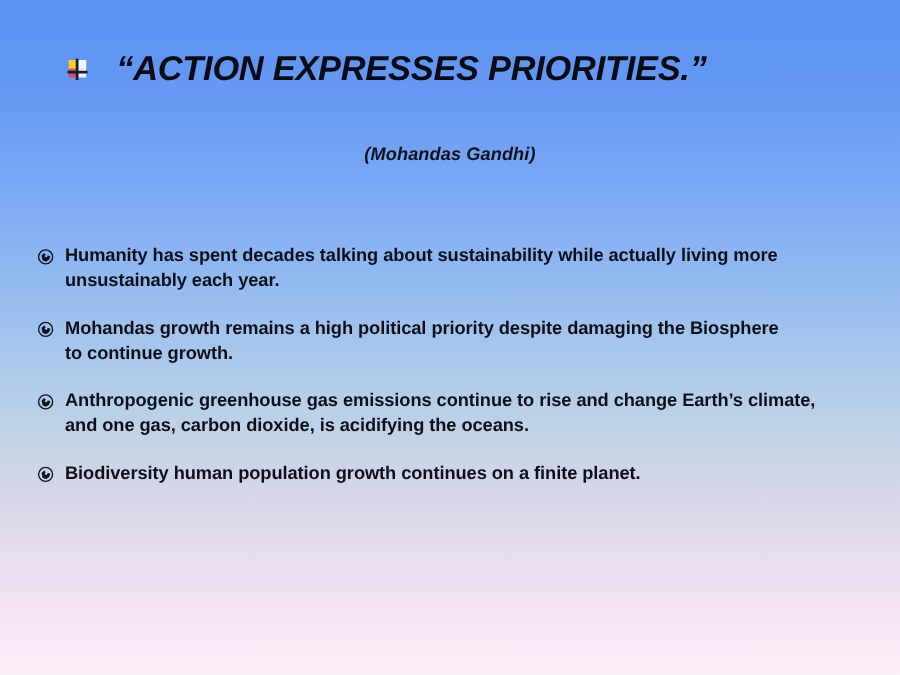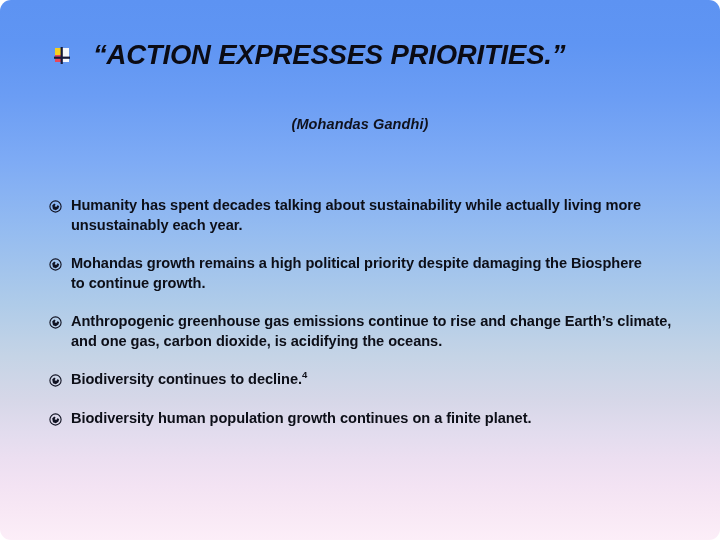--- a/index.html
+++ b/index.html
@@ -26,21 +26,20 @@
         #95bcf0 43%,
         #aecbe9 56%,
         #c5d4e6 66%,
         #d6d7e8 74%,
         #e2dcee 80%,
         #ecdff1 85%,
         #f3e3f3 90%,
         #f8e8f5 95%,
         #fceef8 100%);
     overflow: hidden;
-    border-radius: 11px;
   }
 
   
   #title-row {
     position: absolute;
     left: 0;
     top: 36px;
     width: 720px;
     height: 42px;
   }
@@ -76,21 +75,21 @@
     font-size: 14.5px;
     font-weight: bold;
     font-style: italic;
     color: #10121d;
     letter-spacing: 0.1px;
   }
 
   
   #bullet-list {
     position: absolute;
-    left: 49px;
+    left: 30px;
     top: 196px;
     width: 636px;
   }
 
   .bullet-item {
     position: relative;
     padding-left: 22px;
     margin-bottom: 19px;
   }
 
@@ -169,29 +168,20 @@
     <div class="bullet-item">
       <span class="bullet-marker">
         <svg width="13" height="13" viewBox="0 0 13 13" xmlns="http://www.w3.org/2000/svg">
           <circle cx="6.5" cy="6.5" r="5.6" fill="none" stroke="#101222" stroke-width="1.1"></circle>
           <path d="M3.2 5.4 L5.2 3.4 L6.6 4.6 L5.6 6.2 L7.4 7.0 L8.2 5.2 L10.2 6.0 L9.4 8.6 L6.8 10.3 L4.0 9.2 Z" fill="#101222"></path>
         </svg>
       </span>
       <div class="bullet-text w3"><span>Anthropogenic greenhouse gas emissions continue to rise and change Earth’s climate, and one gas, carbon dioxide, is acidifying the oceans.</span><sup></sup></div>
     </div>
 
-    <div class="bullet-item">
-      <span class="bullet-marker">
-        <svg width="13" height="13" viewBox="0 0 13 13" xmlns="http://www.w3.org/2000/svg">
-          <circle cx="6.5" cy="6.5" r="5.6" fill="none" stroke="#101222" stroke-width="1.1"></circle>
-          <path d="M3.2 5.4 L5.2 3.4 L6.6 4.6 L5.6 6.2 L7.4 7.0 L8.2 5.2 L10.2 6.0 L9.4 8.6 L6.8 10.3 L4.0 9.2 Z" fill="#101222"></path>
-        </svg>
-      </span>
-      <div class="bullet-text w4"><span>Biodiversity continues to decline.</span><sup>4</sup></div>
-    </div>
 
     <div class="bullet-item">
       <span class="bullet-marker">
         <svg width="13" height="13" viewBox="0 0 13 13" xmlns="http://www.w3.org/2000/svg">
           <circle cx="6.5" cy="6.5" r="5.6" fill="none" stroke="#101222" stroke-width="1.1"></circle>
           <path d="M3.2 5.4 L5.2 3.4 L6.6 4.6 L5.6 6.2 L7.4 7.0 L8.2 5.2 L10.2 6.0 L9.4 8.6 L6.8 10.3 L4.0 9.2 Z" fill="#101222"></path>
         </svg>
       </span>
       <div class="bullet-text w5"><span>Biodiversity human population growth continues on a finite planet.</span><sup></sup></div>
     </div>

